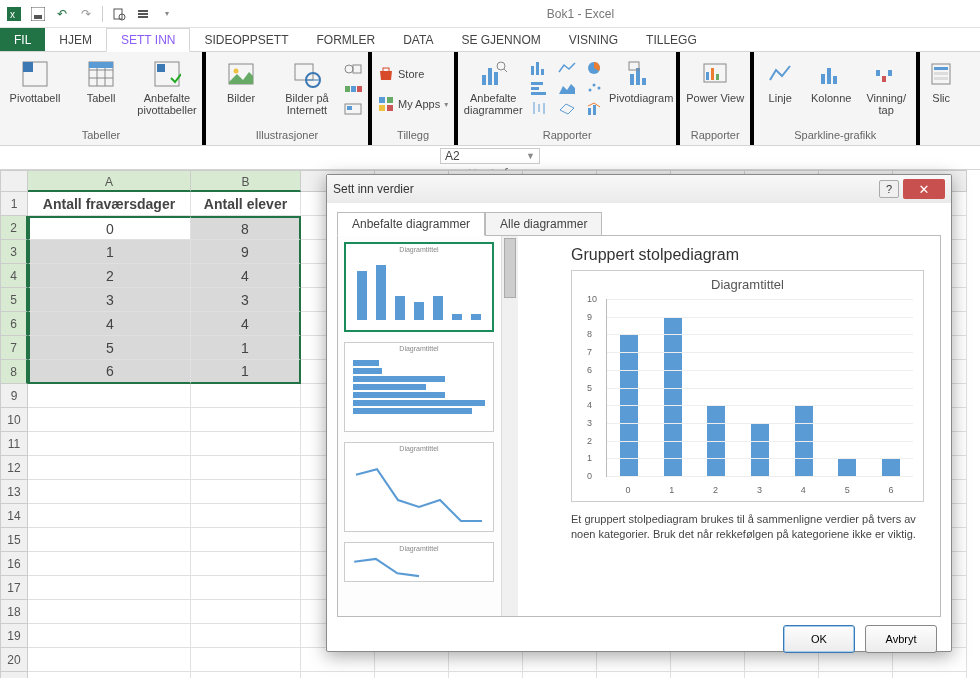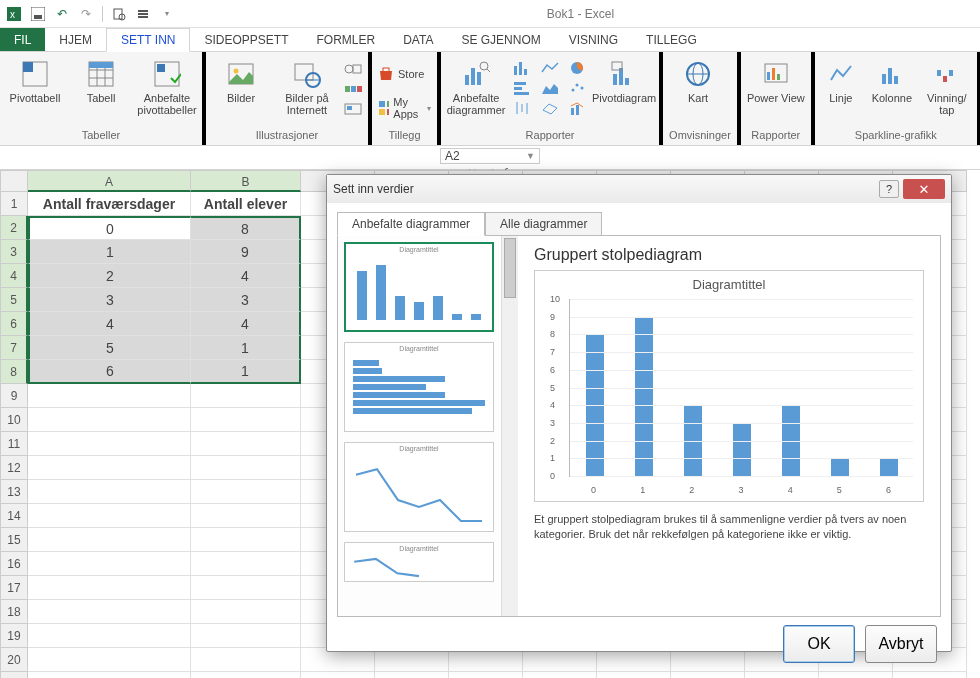--- a/index.html
+++ b/index.html
@@ -6,21 +6,21 @@
   body { width: 980px; height: 678px; background: #fff; overflow: hidden; position: relative; font-size: 12px; color: #444; }
   
   .titlebar { height: 28px; background: #fff; display: flex; align-items: center; border-bottom: 1px solid #e1e1e1; }
   .qat { display: flex; gap: 8px; padding: 0 6px; align-items:center; }
   .qat span { width:16px; height:16px; display:inline-flex; align-items:center; justify-content:center; color:#217346; }
   .titlecenter { flex:1; text-align:center; color:#777; font-size:12px; }
   
   .ribbon-tabs { height:24px; display:flex; align-items:stretch; border-bottom:1px solid #d4d4d4; }
   .ribbon-tabs .tab { padding:0 14px; display:flex; align-items:center; font-size:12px; color:#444; cursor:pointer; text-transform:uppercase; }
   .ribbon-tabs .tab.file { background:#217346; color:#fff; }
-  .ribbon-tabs .tab.active { border:1px solid #d4d4d4; border-bottom:1px solid #fff; margin-bottom:-1px; color:#1d4ed8; }
+  .ribbon-tabs .tab.active { border:1px solid #d4d4d4; border-bottom:1px solid #fff; margin-bottom:-1px; color:#8b5cf6; }
   
   .ribbon { height:94px; background:#f5f5f5; border-bottom:1px solid #d4d4d4; display:flex; }
   .group { border-right:4px solid #000000; padding:2px 6px 2px 6px; display:flex; flex-direction:column; }
   .group .buttons { display:flex; gap:8px; flex:1; align-items:flex-start; padding-top:4px; }
   .bigbtn { display:flex; flex-direction:column; align-items:center; width:58px; font-size:11px; line-height:1.1; text-align:center; gap:2px; cursor:pointer; }
   .bigbtn .icn { width:32px; height:32px; display:flex; align-items:center; justify-content:center; }
   .grouplabel { text-align:center; font-size:11px; color:#666; padding-bottom:2px; }
   .medbtn { display:flex; align-items:center; gap:4px; font-size:11px; cursor:pointer; padding:2px 0; }
   .stack { display:flex; flex-direction:column; justify-content:center; }
   
@@ -64,33 +64,33 @@
   .thumbs { width:180px; padding:6px; overflow:hidden; background:#fdfdfd; position:relative;}
   .thumbs .scroll { position:absolute; right:0; top:0; bottom:0; width:17px; background:#f0f0f0; border-left:1px solid #ddd;}
   .thumbs .scroll .thumb { position:absolute; left:2px; right:2px; top:2px; height:60px; background:#cdcdcd; border:1px solid #aaa;}
   .thumb-item { width:150px; height:90px; background:#fff; border:1px solid #ccc; margin-bottom:10px; display:flex; flex-direction:column; cursor:pointer;}
   .thumb-item.selected { border:2px solid #1a8b5a; }
   .thumb-title { font-size:7px; text-align:center; color:#888; padding:2px 0; }
   .thumb-chart { flex:1; display:flex; align-items:flex-end; justify-content:space-around; padding:4px 6px 10px 6px; }
   .thumb-bar { width:10px; background:#5b9bd5; }
   .thumb-hbar-row { height:6px; background:#5b9bd5; margin:2px 0; }
   .thumb-line { width:100%; height:100%; }
-  .preview { flex:1; padding:10px 16px; overflow:hidden;}
+  .preview { flex:1; padding:10px 16px; overflow:hidden;margin-left:37px;}
   .preview h3 { font-size:16px; color:#333; font-weight:normal; margin-bottom:6px;}
   .chartbox { border:1px solid #ccc; height:232px; position:relative; padding:6px;}
   .chartbox .ctitle { text-align:center; font-size:13px; color:#555; margin-bottom:4px;}
   .plot { position:absolute; left:34px; right:10px; top:28px; bottom:24px; border-left:1px solid #bbb; border-bottom:1px solid #bbb; }
   .grid { position:absolute; left:0; right:0; border-top:1px solid #eee; }
   .ylab { position:absolute; left:-20px; font-size:9px; color:#666; transform:translateY(-50%); }
   .bars { position:absolute; left:0; right:0; bottom:0; top:0; display:flex; align-items:flex-end; justify-content:space-around; }
   .bars .b { width:18px; background:#5b9bd5; }
   .xlab-row { position:absolute; left:34px; right:10px; bottom:6px; display:flex; justify-content:space-around; font-size:9px; color:#666;}
   .desc { font-size:11px; color:#444; margin-top:10px; line-height:1.4;}
   .dlg-buttons { display:flex; justify-content:flex-end; gap:10px; padding:0 14px 10px 0;}
-  .dlg-buttons button { width:72px; height:38px; font-size:16px; background:linear-gradient(#fdfdfd,#ececec); border:1px solid #888; border-radius:3px; cursor:pointer;}
+  .dlg-buttons button { width:72px; height:28px; font-size:11px; background:linear-gradient(#fdfdfd,#ececec); border:1px solid #888; border-radius:3px; cursor:pointer;}
   .dlg-buttons button.primary { border:1px solid #3b78b4; box-shadow:inset 0 0 0 1px #a7cdee;}
   svg { display:block; }
 </style>
 </head>
 <body>
 
 <div class="titlebar">
   <div class="qat">
     <span>
         <svg width="14" height="14">
@@ -335,35 +335,20 @@
           <span>Pivotdiagram</span>
         </div>
     </div>
     <div class="grouplabel">Rapporter</div>
   </div>
   <div class="group">
     <div class="buttons">
         <div class="bigbtn">
           <div class="icn">
             <svg width="28" height="28">
-              <circle cx="14" cy="14" r="11" fill="none" stroke="#3b78b4" stroke-width="2"></circle>
-              <ellipse cx="14" cy="14" rx="5" ry="11" fill="none" stroke="#3b78b4"></ellipse>
-              <line x1="3" y1="14" x2="25" y2="14" stroke="#3b78b4"></line>
-            </svg>
-          </div>
-          <span>Kart</span>
-        </div>
-      </div>
-    <div class="grouplabel">Omvisninger</div>
-  </div>
-  <div class="group">
-    <div class="buttons">
-        <div class="bigbtn">
-          <div class="icn">
-            <svg width="28" height="28">
               <rect x="3" y="4" width="22" height="18" fill="none" stroke="#888"></rect>
               <rect x="5" y="12" width="3" height="8" fill="#5b9bd5"></rect>
               <rect x="10" y="8" width="3" height="12" fill="#ed7d31"></rect>
               <rect x="15" y="14" width="3" height="6" fill="#6a6"></rect>
             </svg>
           </div>
           <span>Power View</span>
         </div>
       </div>
     <div class="grouplabel">Rapporter</div>

